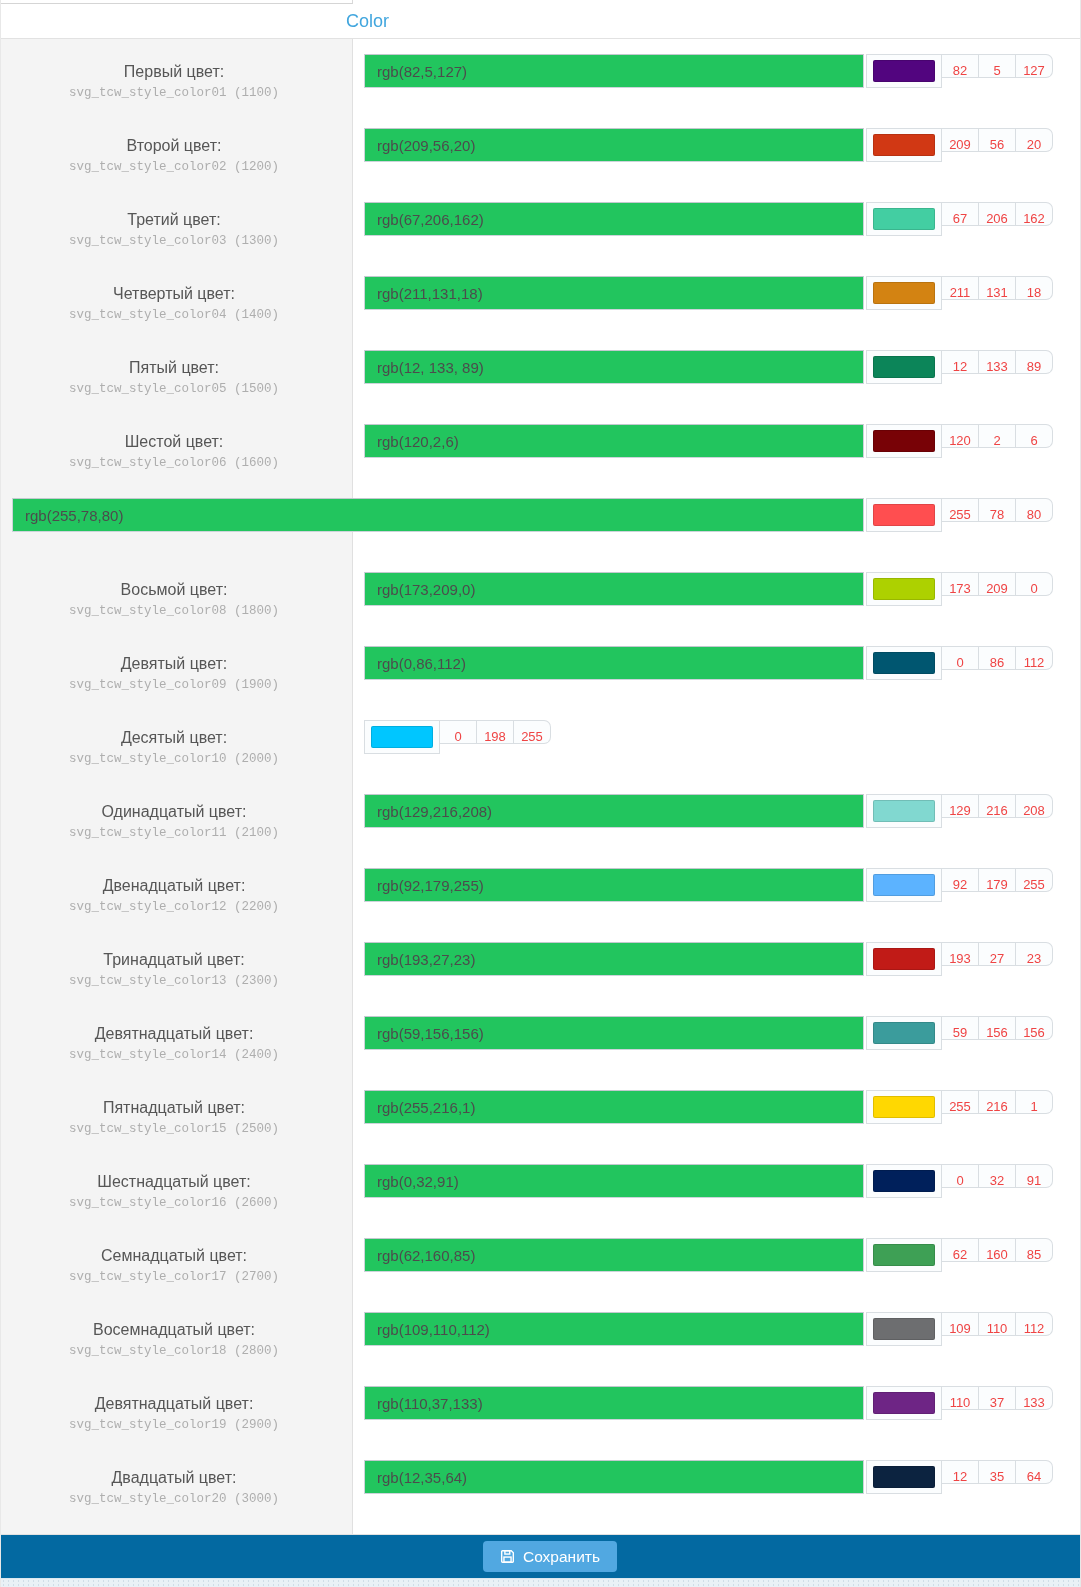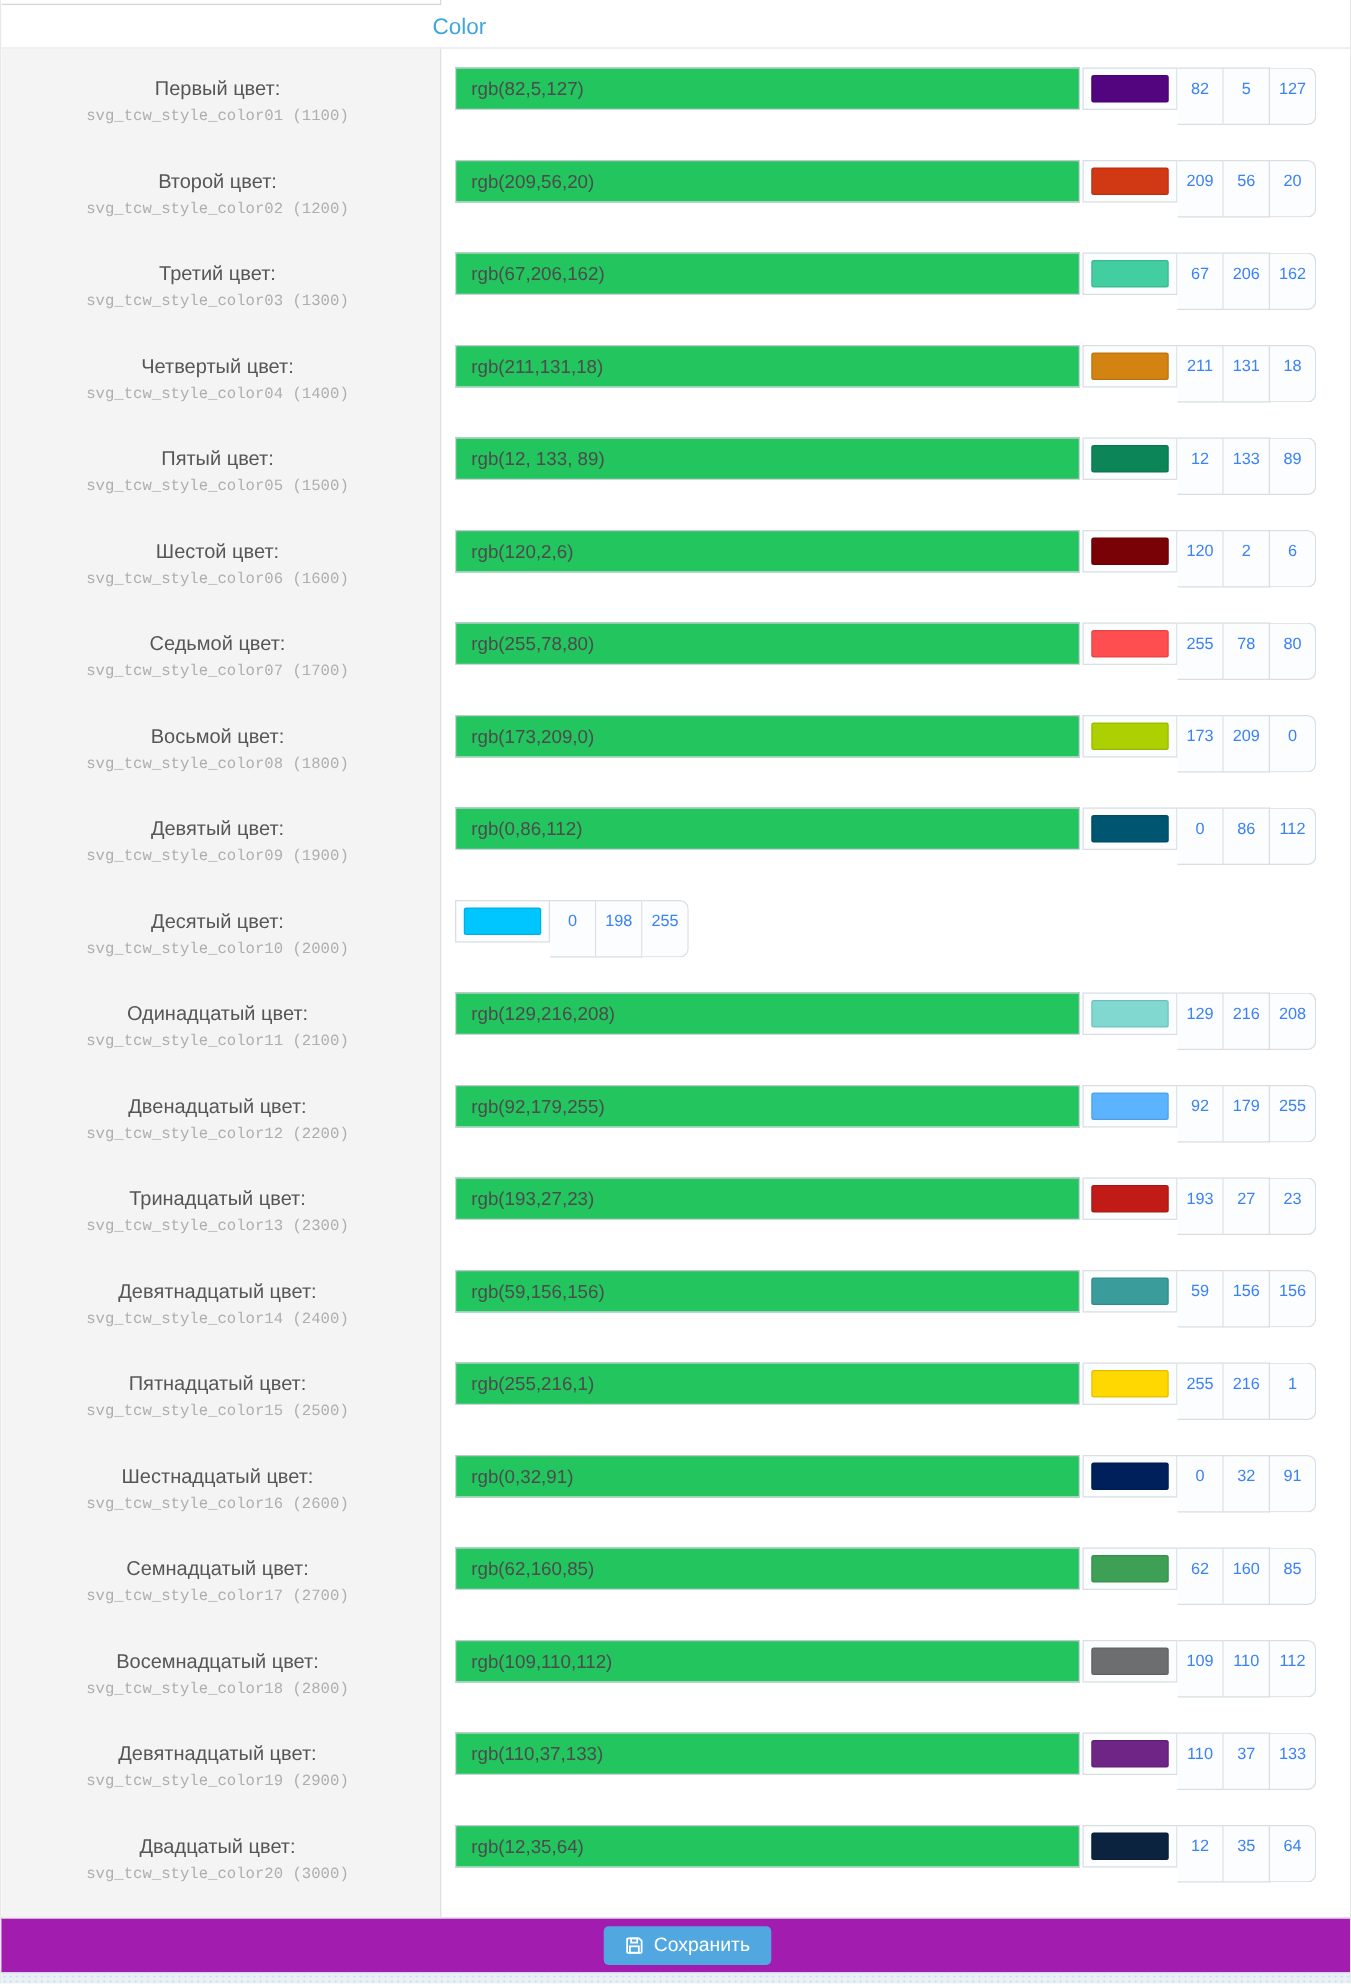--- a/index.html
+++ b/index.html
@@ -21,21 +21,21 @@
   .rows { position:relative; padding-top:15px; }
   .row { display:flex; height:74px; }
   .row-label { width:352px; padding:8px 6px 0 0; text-align:center; }
   .label-main { font-size:16px; line-height:19px; color:#565656; }
   .label-sub { font-size:12.5px; line-height:15px; color:#aeaeae; margin-top:5px;font-family:Liberation Mono, monospace; }
   .row-content { flex:1; display:flex; align-items:flex-start; padding-left:11px; padding-right:27px; }
   .rgb-input { flex:1; height:34px; border:1px solid #ccd4da; border-top-color:#c2c9ce; border-radius:0; background:#22c55e; padding:0 12px; font-size:15px; color:#4c4c4c; font-family:"Liberation Sans", sans-serif; outline:none; margin-right:2px; min-width:0; }
   .swatch-group { display:flex; height:34px; }
   .swatch-cell { width:76px; height:34px; background:#fbfdfe; border:1px solid #d9dee2; padding:5px 6px; cursor:pointer; }
   .swatch-fill { width:100%; height:100%; border-radius:2px; box-shadow:inset 0 0 0 1px rgba(0,0,0,0.12); }
-  .num-cell { width:37px; height:46px; background:#fbfdfe; border:1px solid #d9dee2; border-left:none; text-align:center; line-height:32px; font-size:13px; color:#3b82f6; }
+  .num-cell { width:37px; height:24px; background:#fbfdfe; border:1px solid #d9dee2; border-left:none; text-align:center; line-height:32px; font-size:13px; color:#ef4444; }
   .num-cell.last { border-radius:0 7px 7px 0; }
 
   
   .footer { height:44px; background:#e9f5fc; border-top:1px solid #e1e1e1; display:flex; align-items:center; justify-content:center; }
   .save-btn { display:inline-flex; align-items:center; gap:8px; height:31px; padding:0 17px; background:#51a8e1; color:#fff; border:none; border-radius:4px; font-size:15.5px; font-family:"Liberation Sans", sans-serif; cursor:pointer; }
   .save-btn svg { display:block; }
 
   .bottom-strip { height:9px; background-color:#e9f1f6; background-image:radial-gradient(#cfdde7 1px, transparent 1px); background-size:5px 4px; border-top:1px solid #dce8f0; }
 </style>
 </head>
@@ -156,24 +156,20 @@
             <div class="swatch-fill" style="background: rgb(120, 2, 6);"></div>
           </div>
           <div class="num-cell">120</div>
           <div class="num-cell">2</div>
           <div class="num-cell last">6</div>
         </div>
       </div>
     </div>
 
     <div class="row">
-      <div class="row-label">
-        <div class="label-main">Седьмой цвет:</div>
-        <div class="label-sub">svg_tcw_style_color07 (1700)</div>
-      </div>
       <div class="row-content">
         <input class="rgb-input" type="text" value="rgb(255,78,80)" style="">
         <div class="swatch-group">
           <div class="swatch-cell">
             <div class="swatch-fill" style="background: rgb(255, 78, 80);"></div>
           </div>
           <div class="num-cell">255</div>
           <div class="num-cell">78</div>
           <div class="num-cell last">80</div>
         </div>
@@ -408,21 +404,21 @@
           </div>
           <div class="num-cell">12</div>
           <div class="num-cell">35</div>
           <div class="num-cell last">64</div>
         </div>
       </div>
     </div>
   </div>
   </div>
 
-  <div class="footer" style="background: #a21caf; padding-left: 19px;">
+  <div class="footer" style="background: #0369a1; padding-left: 19px;">
     <button class="save-btn" style="background: rgb(81, 168, 225);">
       <span>
         <svg width="15" height="15" viewBox="0 0 16 16" fill="none" stroke="#ffffff" stroke-width="1.5">
           <path d="M2.8 1.8 h9.2 l2.2 2.2 v9.4 a0.8 0.8 0 0 1 -0.8 0.8 h-10.8 a0.8 0.8 0 0 1 -0.8 -0.8 v-10.8 a0.8 0.8 0 0 1 0.8 -0.8 z"></path>
           <rect x="5.2" y="1.8" width="5.2" height="3.6"></rect>
           <rect x="4.2" y="8.6" width="7.6" height="5.4"></rect>
         </svg>
       </span>
       <span>Сохранить</span>
     </button>

